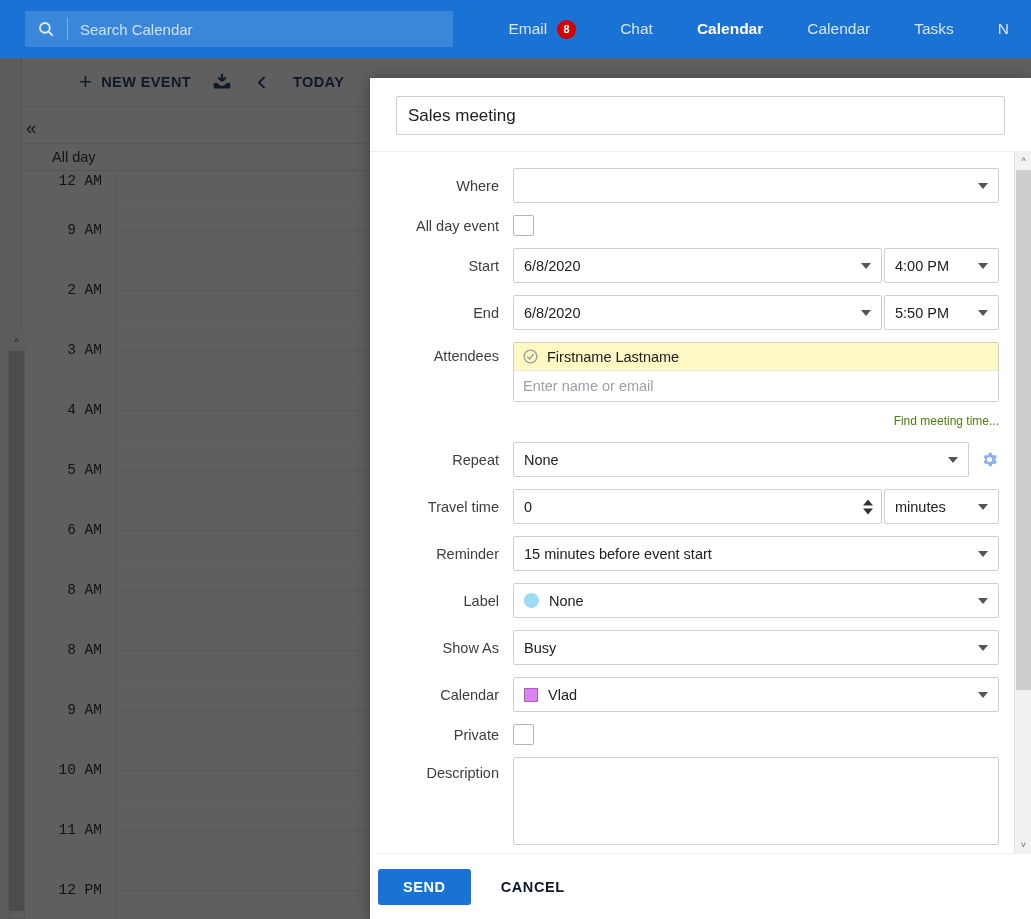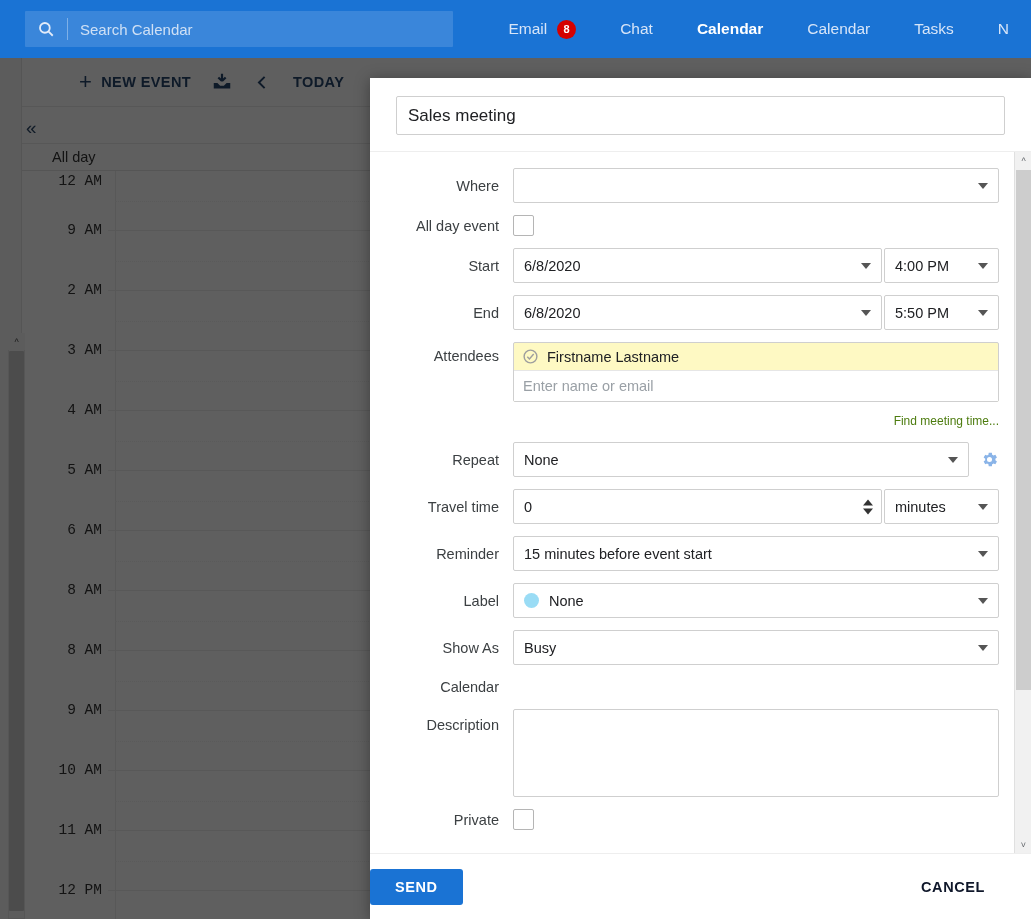--- a/index.html
+++ b/index.html
@@ -233,22 +233,22 @@
   }
   .dlg-sb-up { top: 0; }
   .dlg-sb-dn { bottom: 0; }
   .dlg-sb-thumb {
     position: absolute; left: 1px; top: 18px; width: 15px; height: 520px;
     background: #cdcdcd; cursor: pointer;
   }
 
   .dialog-foot {
     flex: 0 0 auto; height: 66px; border-top: 1px solid #eeeeee;
-    display: flex; align-items: center; justify-content: space-between;
-    padding-right: 28px; background: #fff;
+    display: flex; align-items: center; justify-content: flex-start;
+    padding-right: 28px; background: #fff; margin-left: 8px;
   }
   .btn-send {
     background: #1a73d4; color: #fff; border: none; border-radius: 3px;
     font-size: 14.5px; font-weight: bold; letter-spacing: .6px;
     height: 36px; padding: 0 25px; cursor: pointer;
     font-family: "Liberation Sans", sans-serif;
   }
   .btn-cancel {
     background: transparent; border: none; color: #0f172a;
     font-size: 14.5px; font-weight: bold; letter-spacing: .6px;
@@ -540,33 +540,40 @@
         <div class="fctl">
           <div class="sel grow">
             <span>Busy</span>
             <span class="caret"></span>
           </div>
         </div>
       </div>
 
       <div class="frow">
         <div class="flabel">Calendar</div>
+        <div class="fctl">
+          <div class="sel grow">
+            <span class="sq" id="calSq" style="background: rgb(221, 130, 240);"></span>
+            <span>Vlad</span>
+            <span class="caret"></span>
+          </div>
+        </div>
+      </div>
+
+      <div class="frow">
+        <div class="flabel">Private</div>
+        <div class="fctl">
+          <div class="chk"></div>
+        </div>
       </div>
 
       <div class="frow top">
         <div class="flabel" style="line-height:32px">Description</div>
         <div class="fctl">
           <textarea class="desc-box" style=""></textarea>
-        </div>
-      </div>
-
-      <div class="frow">
-        <div class="flabel">Private</div>
-        <div class="fctl">
-          <div class="chk"></div>
         </div>
       </div>
 
       <div class="dlg-sb">
         <div class="dlg-sb-up">^</div>
         <div class="dlg-sb-thumb"></div>
         <div class="dlg-sb-dn">˅</div>
       </div>
     </div>
 

